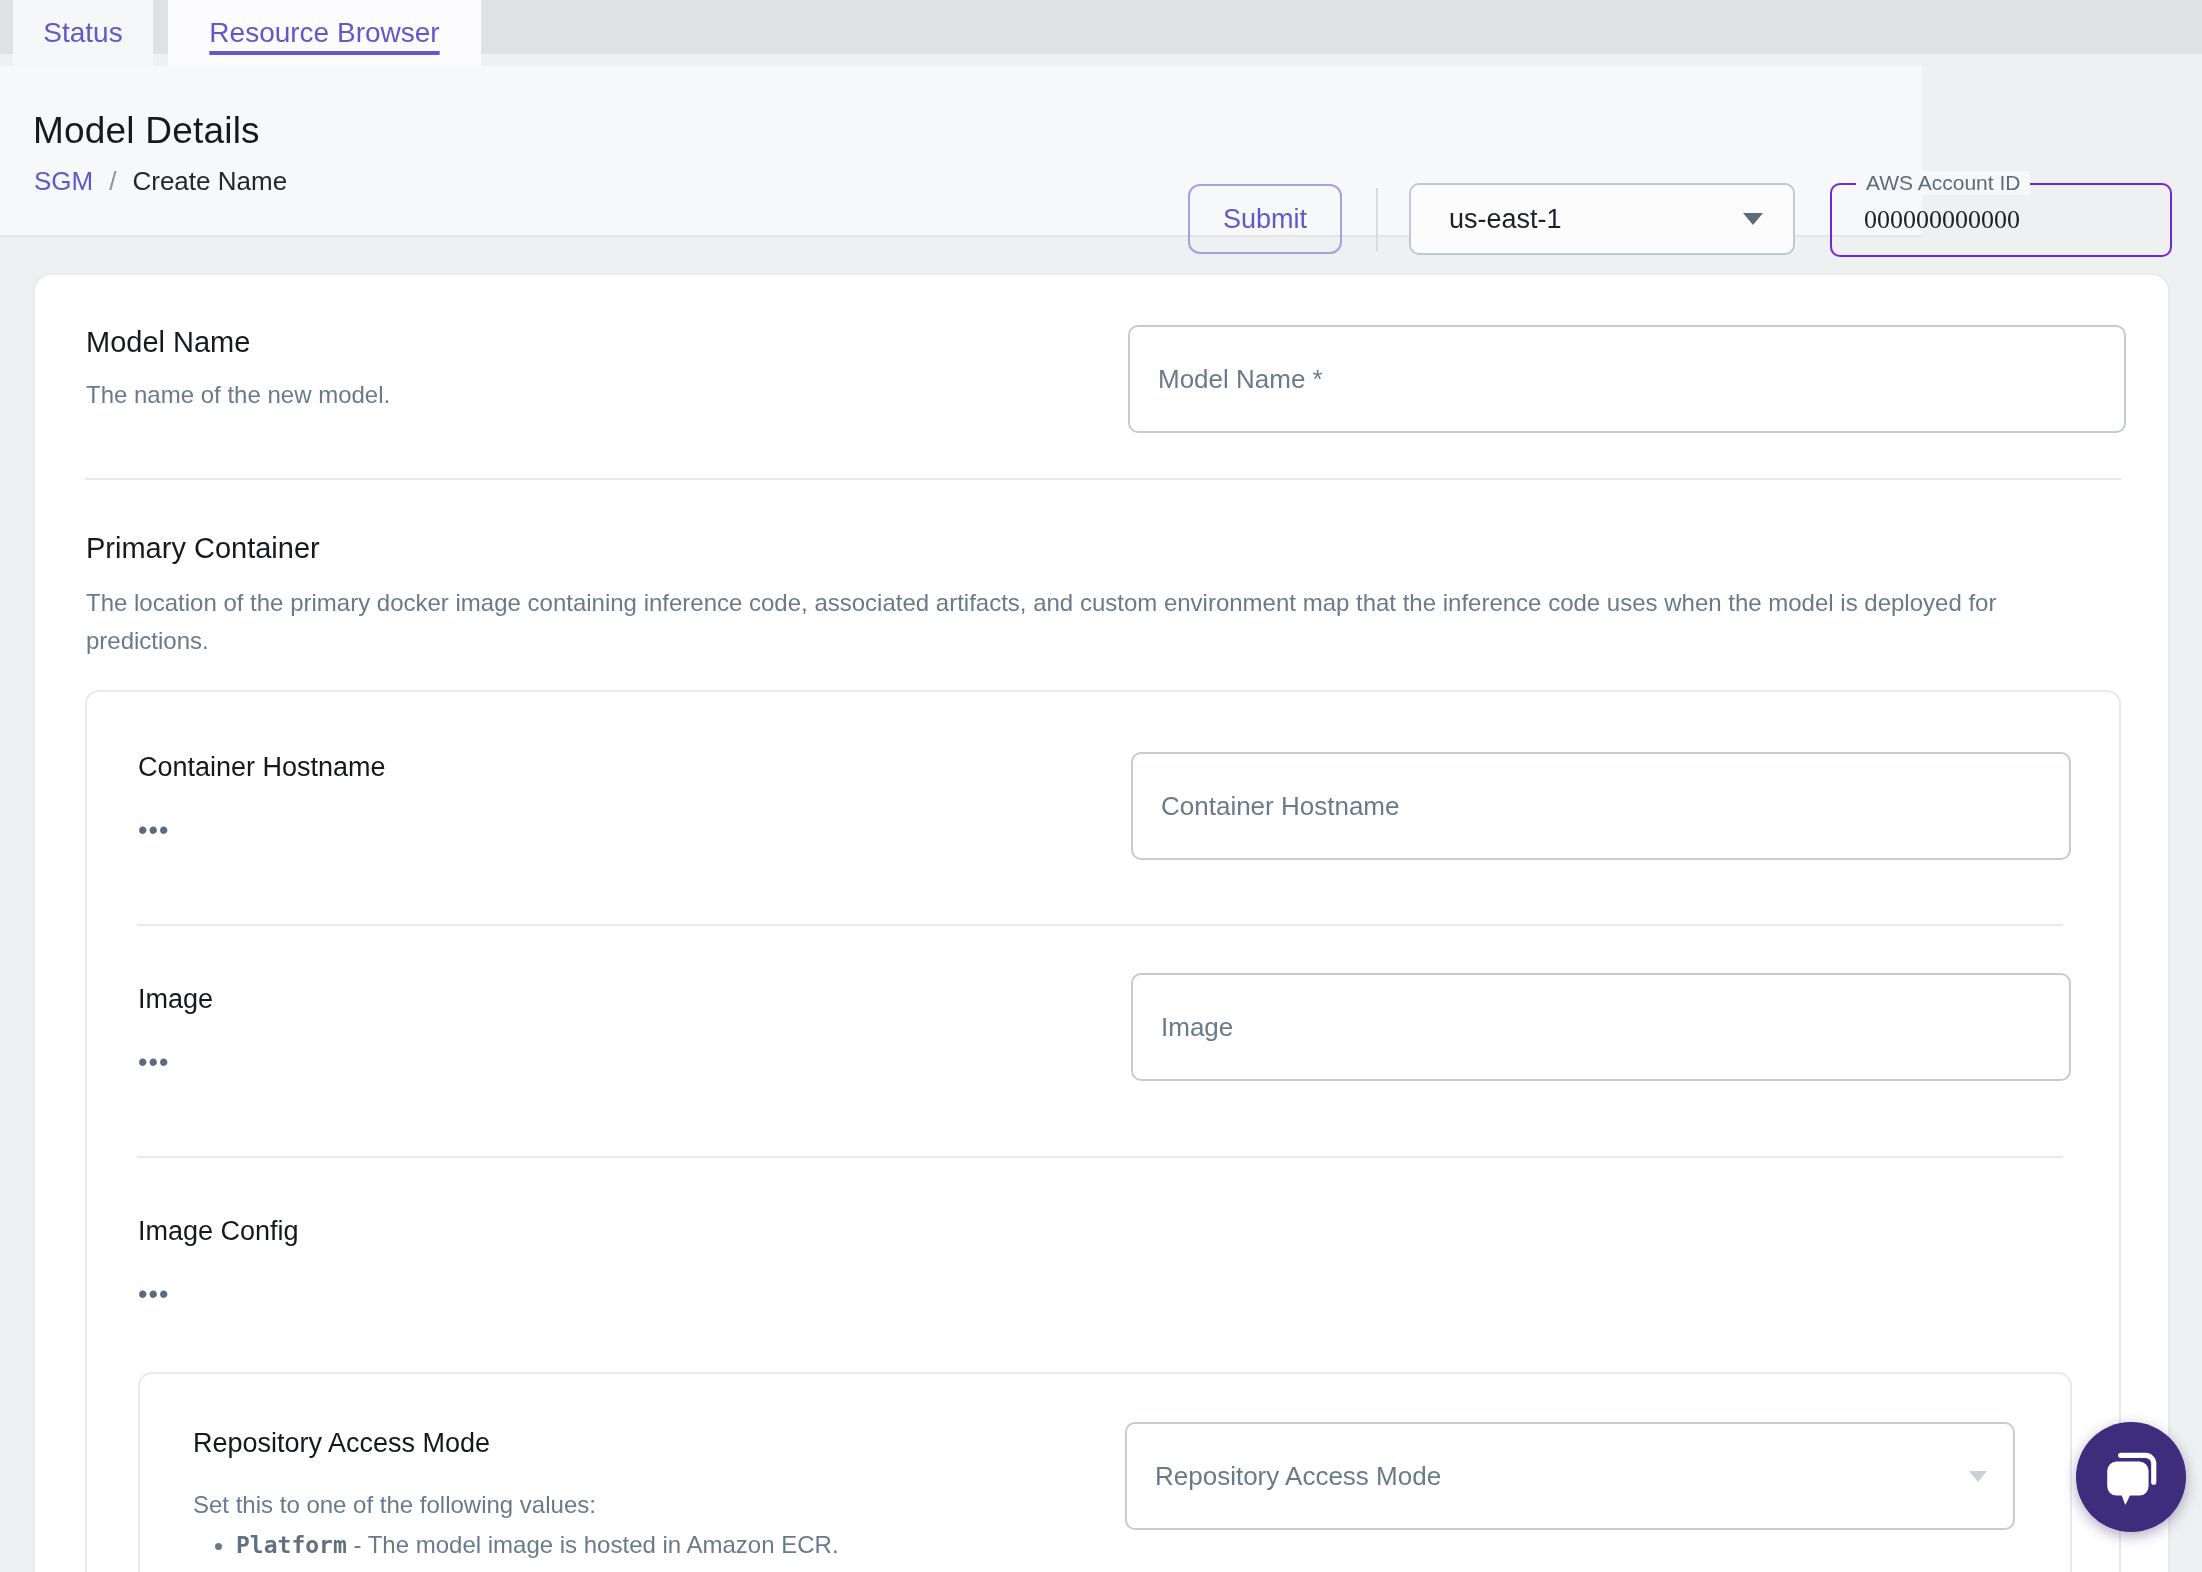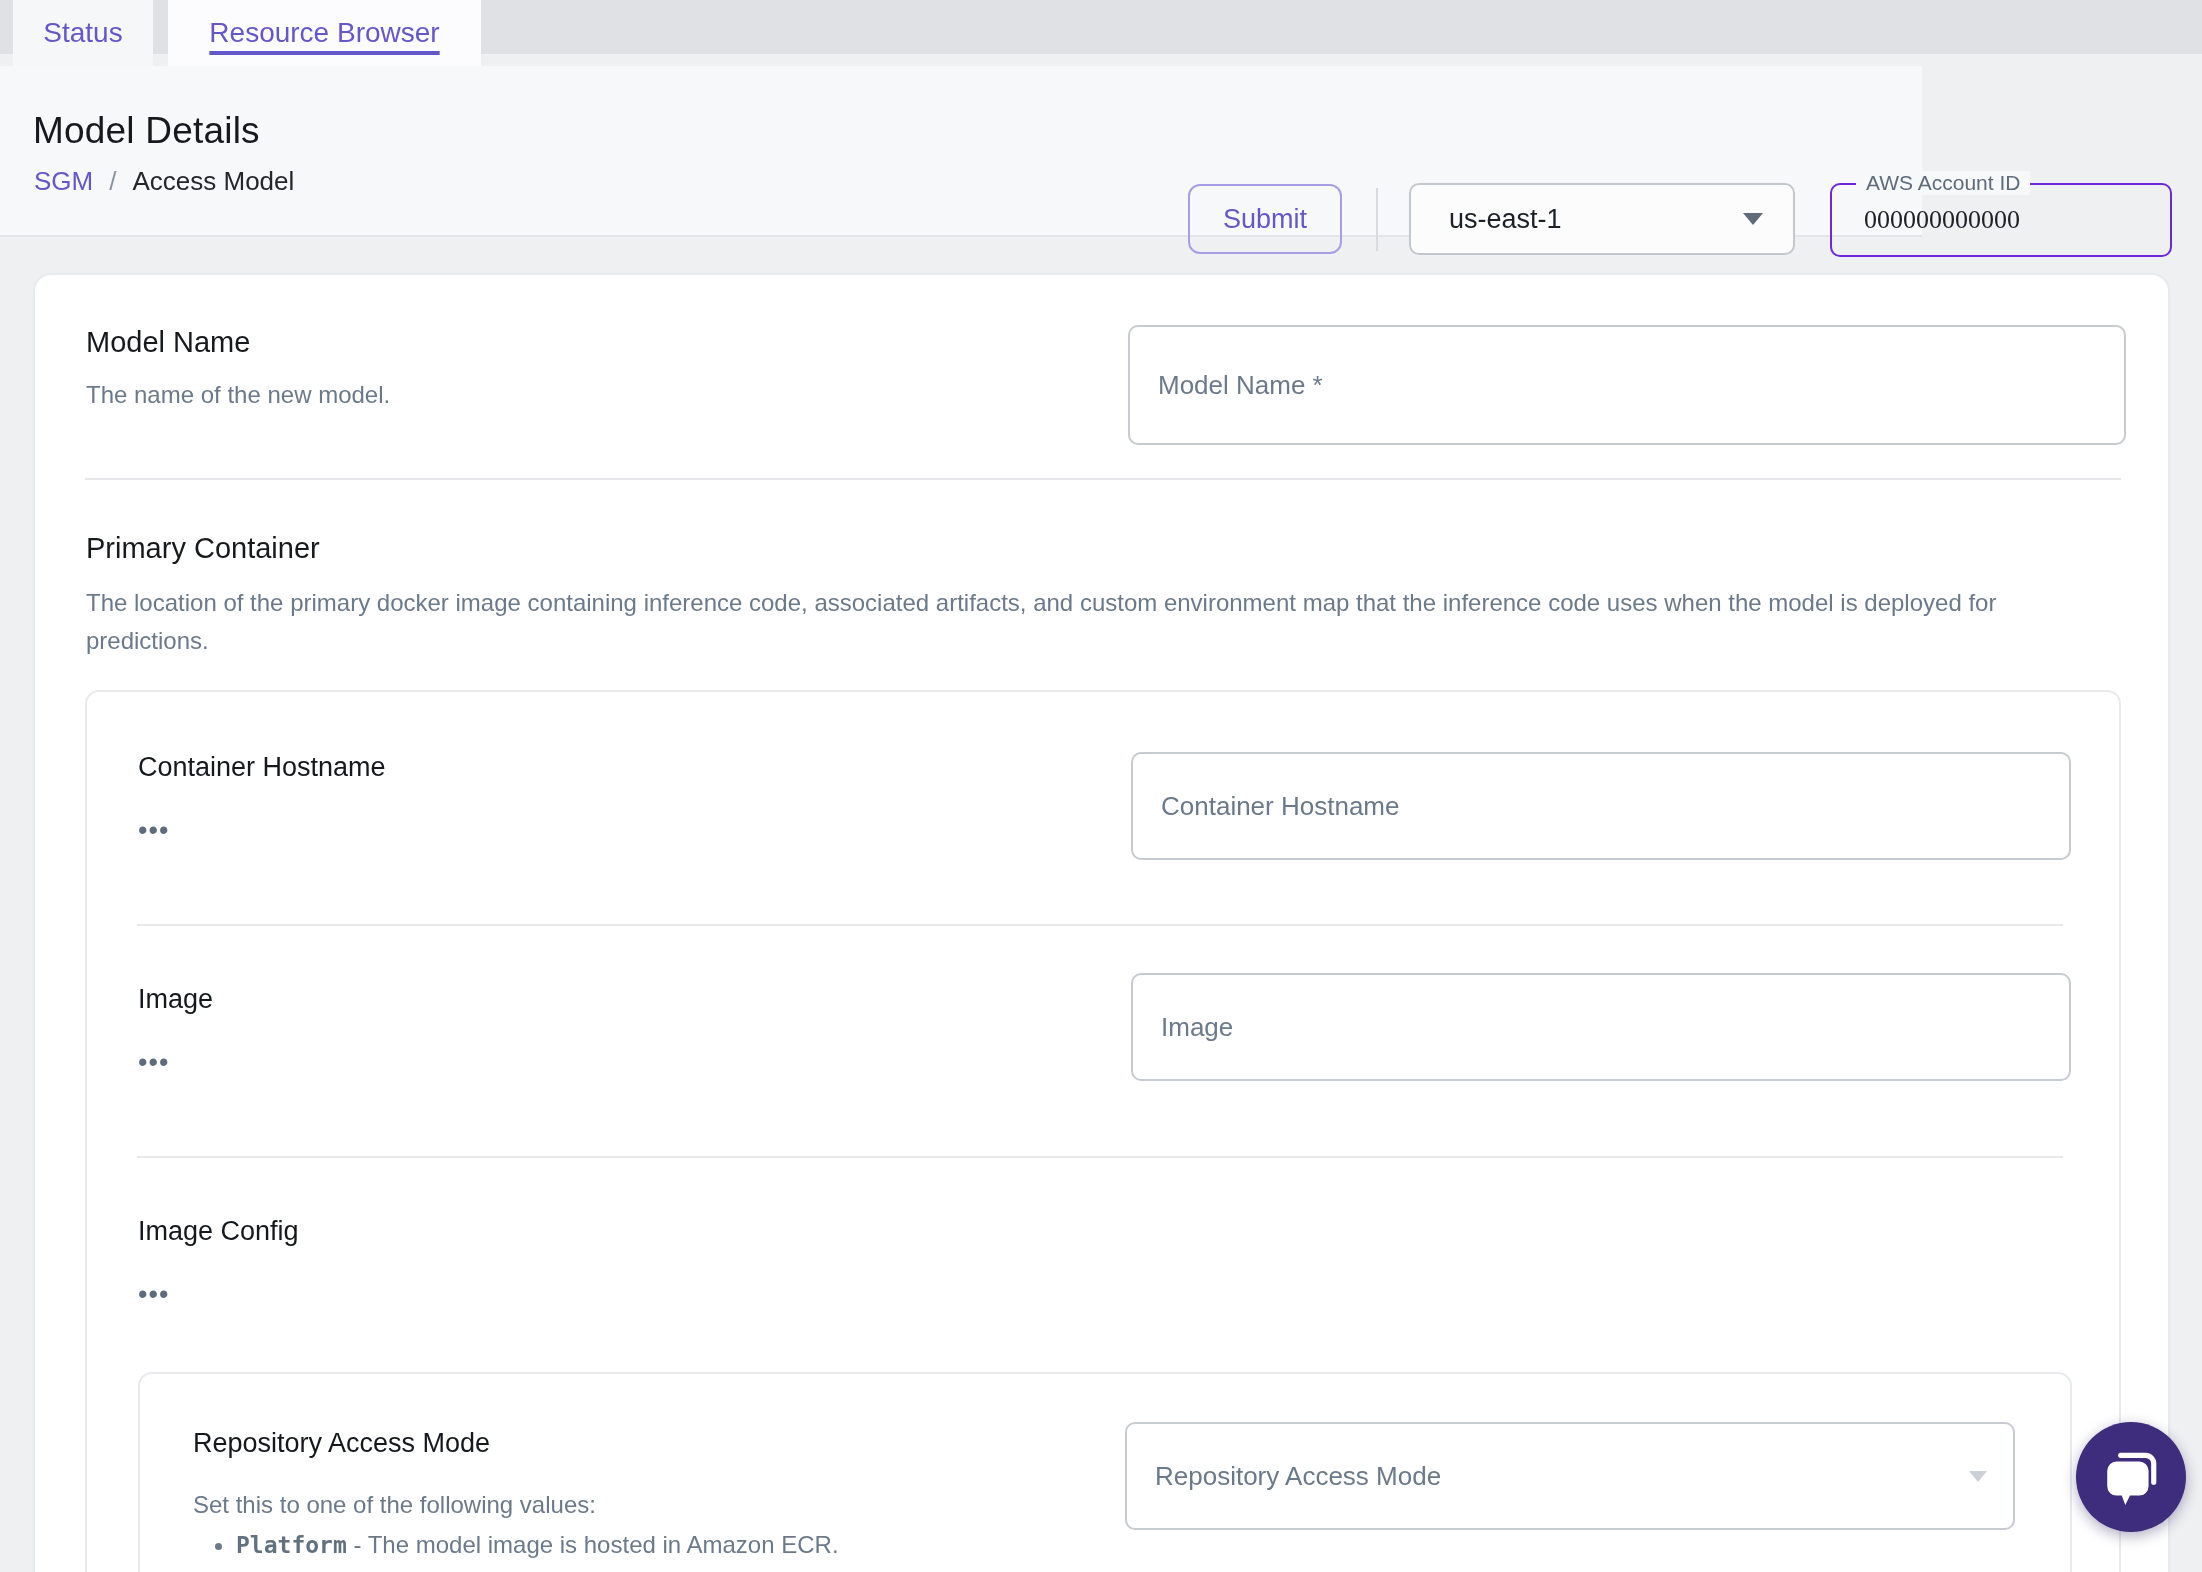--- a/index.html
+++ b/index.html
@@ -67,21 +67,21 @@
 
   .fake-select { border:2px solid #c6cbd1; border-radius:10px; background:#fff;
     display:flex; align-items:center; padding:0 26px 0 28px; cursor:pointer; }
   .fake-select .ph { font-size:26px; color:#6b7a8a; flex:1; }
   .caret-faint { width:0; height:0; border-left:9px solid transparent; border-right:9px solid transparent;
     border-top:11px solid #ccd1d7; }
 
   
   .mn-h    { left:86px;  top:326px; }
   .mn-desc { left:86px;  top:376px; }
-  .mn-input{ left:1128px; top:325px; width:998px; height:120px; }
+  .mn-input{ left:1128px; top:325px; width:998px; height:108px; }
   .div-main{ left:85px;  top:478px; width:2036px; }
 
   .pc-h    { left:86px;  top:532px; }
   .pc-desc { left:86px;  top:584px; width:2032px; }
 
   .ch-h    { left:138px; top:752px; }
   .ch-more { left:138px; top:820px; }
   .ch-input{ left:1131px; top:752px; width:940px; height:108px; }
   .div-1   { left:137px; top:924px; width:1926px; }
 
@@ -115,21 +115,21 @@
   <div class="tab tab-rb">
     <span class="tab-label">Resource Browser</span>
   </div>
 </div>
 
 <div class="abs header">
   <div class="abs page-title">Model Details</div>
   <div class="abs breadcrumb">
     <span class="crumb-link">SGM</span>
     <span class="crumb-sep">/</span>
-    <span class="crumb-current">Access Model</span>
+    <span class="crumb-current">Create Name</span>
   </div>
 
   <button class="abs submit-btn">Submit</button>
   <div class="abs header-vdivider"></div>
 
   <div class="abs region-select">
     <span class="region-value">us-east-1</span>
     <span class="caret-down"></span>
   </div>
 

